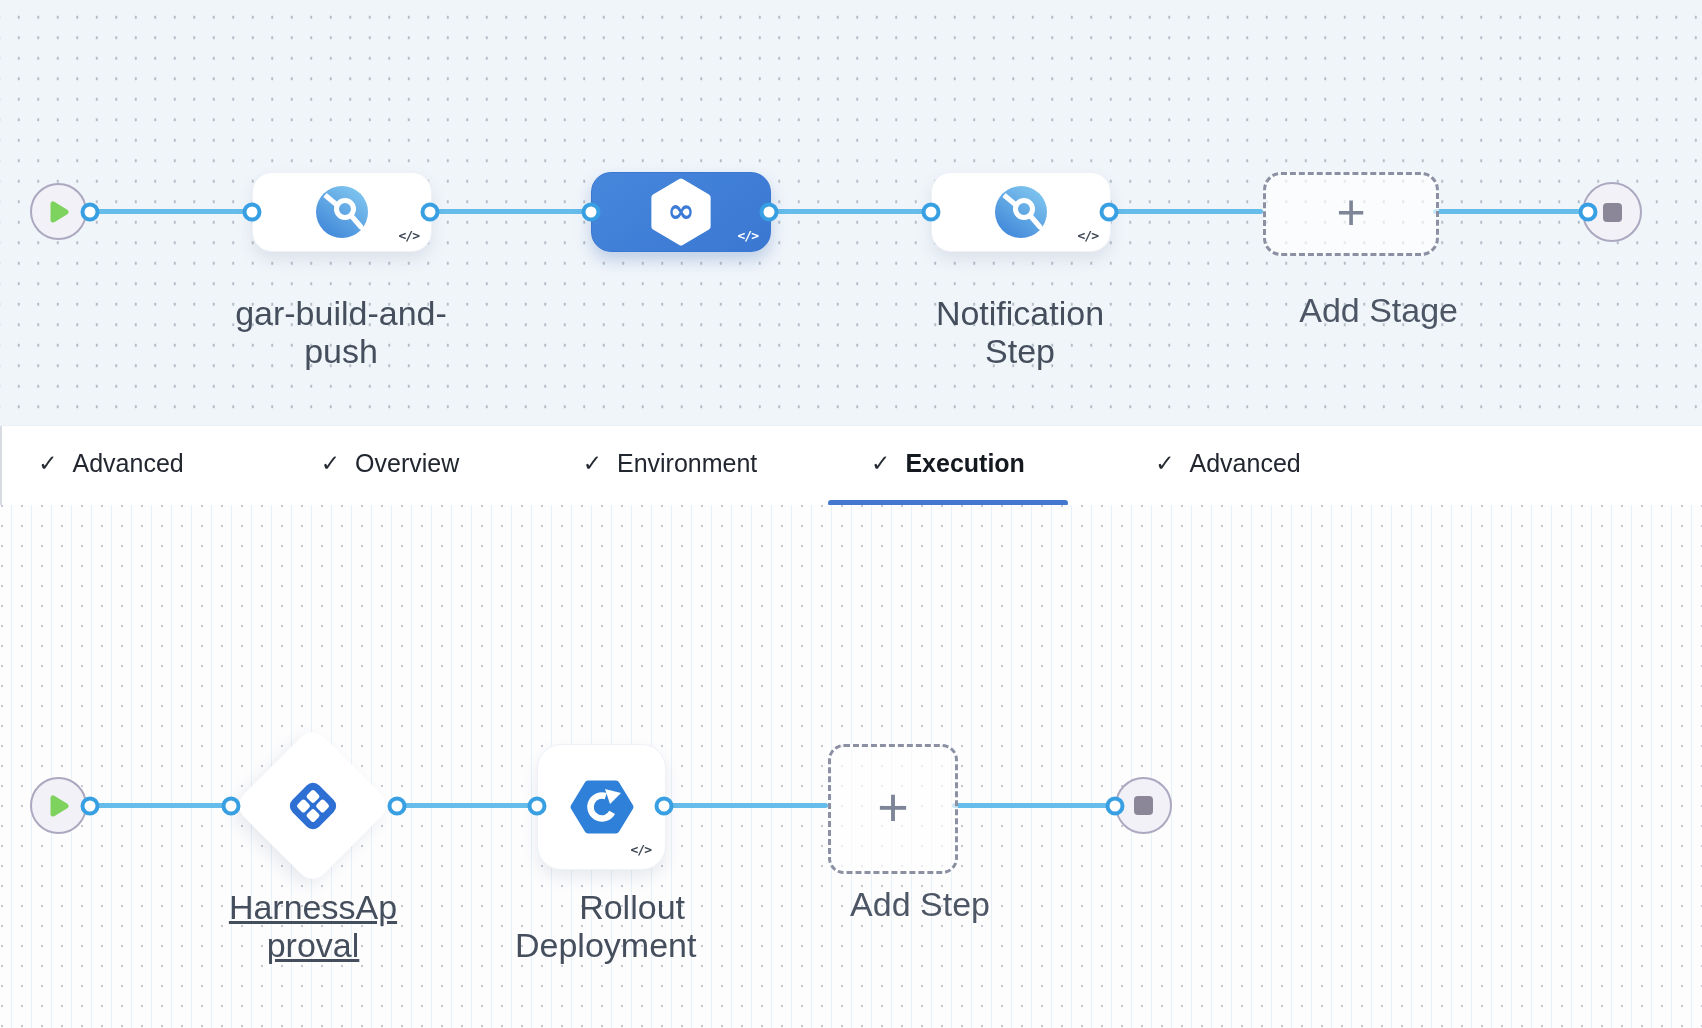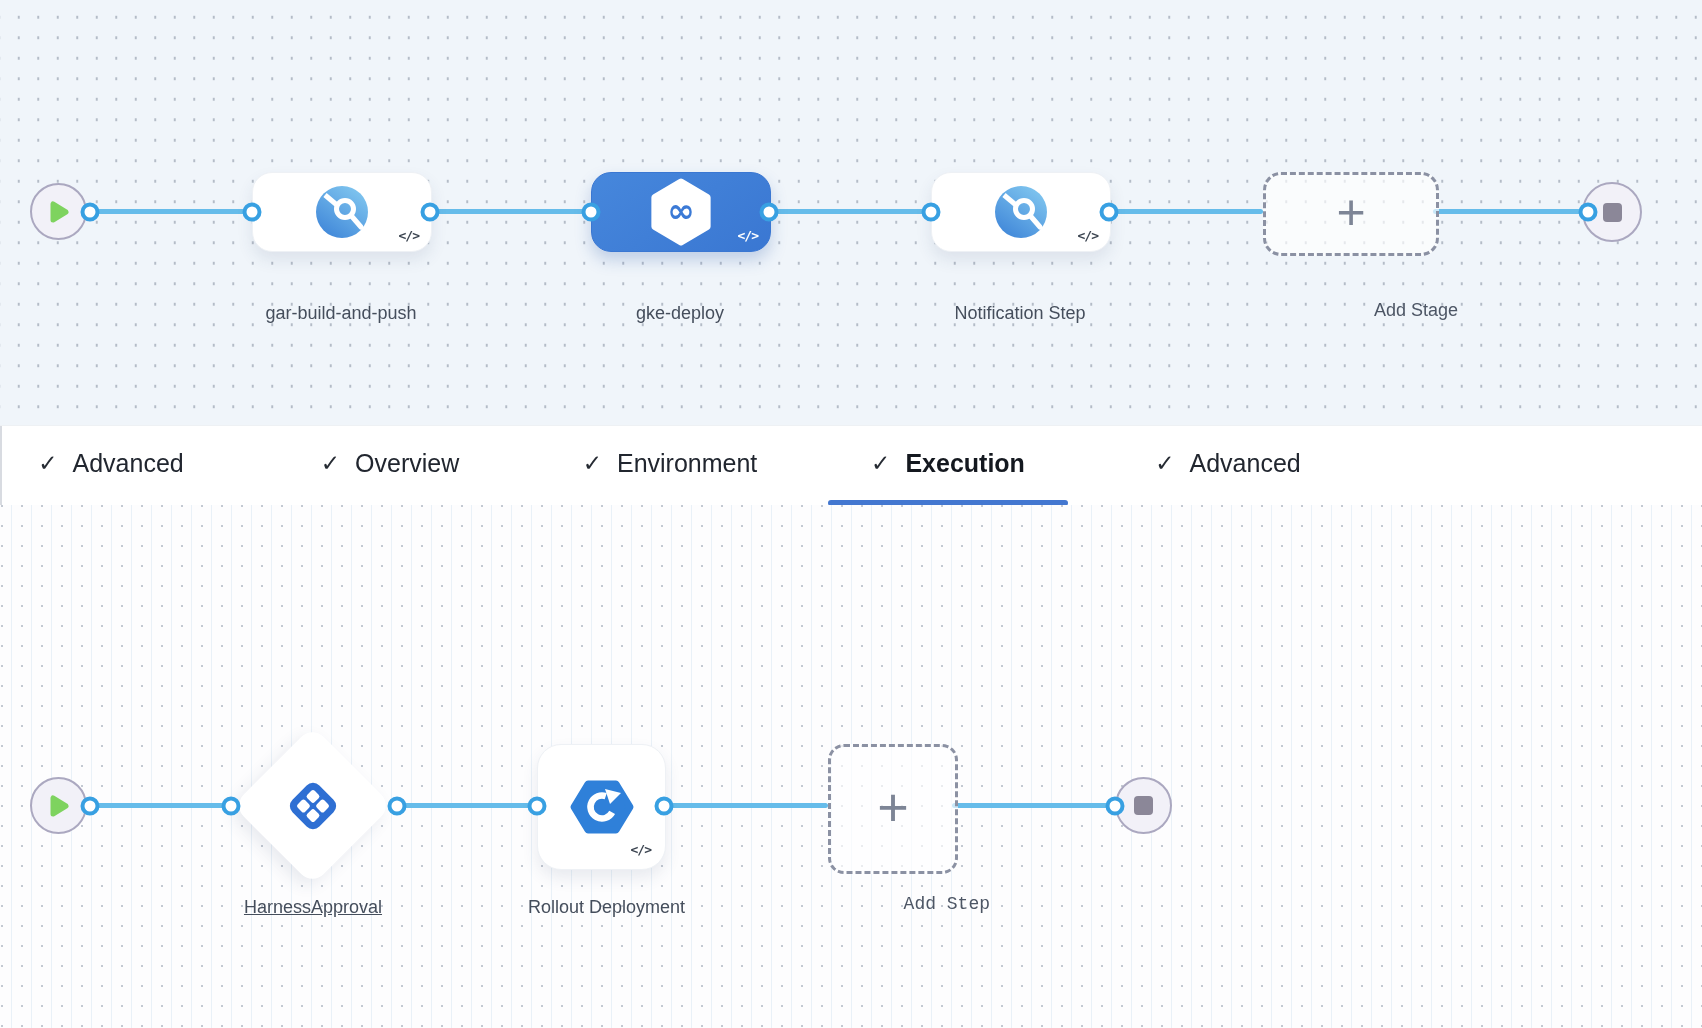--- a/index.html
+++ b/index.html
@@ -70,21 +70,21 @@
     letter-spacing:-1px;color:#3b4450;z-index:5;font-family:"DejaVu Sans Mono",monospace;
   }
   .code-badge.light{color:#ffffff;}
   .dashed-box{
     position:absolute;border:3px dashed #8b91a3;background:rgba(255,255,255,0.65);
     display:flex;align-items:center;justify-content:center;cursor:pointer;z-index:4;
   }
   .plus-glyph{font-size:50px;font-weight:400;color:#7d8596;line-height:1;margin-top:-4px;}
   .node-label{
     position:absolute;transform:translateX(-50%);text-align:center;z-index:2;
-    font-size:18px;line-height:38px;color:#454e5c;
+    font-size:34px;line-height:38px;color:#454e5c;
   }
   .add-label{color:#4d5665;text-align:right;}
   .wrap-any{overflow-wrap:anywhere;word-break:break-word;text-decoration:underline;}
   
   .diamond{
     position:absolute;width:113px;height:113px;background:#ffffff;border-radius:16px;
     transform:rotate(45deg);box-shadow:0 8px 16px rgba(45,70,110,0.10);z-index:4;cursor:pointer;
   }
   .step-card{
     position:absolute;width:127px;height:124px;border-radius:24px;background:#ffffff;
@@ -159,21 +159,20 @@
   <div class="link-dot" style="left:90px;top:212px;"></div>
   <div class="link-dot" style="left:252px;top:212px;"></div>
   <div class="link-dot" style="left:430px;top:212px;"></div>
   <div class="link-dot" style="left:591px;top:212px;"></div>
   <div class="link-dot" style="left:769px;top:212px;"></div>
   <div class="link-dot" style="left:931px;top:212px;"></div>
   <div class="link-dot" style="left:1109px;top:212px;"></div>
   <div class="link-dot" style="left:1588px;top:212px;"></div>
 
   <div class="node-label" style="left:341px;top:294px;width:212px;">gar-build-and-push</div>
-  <div class="node-label" style="left:680px;top:294px;width:240px;">gke-deploy</div>
   <div class="node-label" style="left:1020px;top:294px;width:200px;">Notification Step</div>
   <div class="node-label add-label" style="left:1348px;top:291px;width:220px;">Add Stage</div>
 </div>
 
 <div class="tabbar">
   <div class="tab" style="left:111px;">
     <span class="tick">✓</span>
     <span class="tab-label">Advanced</span>
   </div>
   <div class="tab" style="left:390px;">
@@ -238,14 +237,14 @@
 
   <div class="link-dot" style="left:90px;top:301px;"></div>
   <div class="link-dot" style="left:231px;top:301px;"></div>
   <div class="link-dot" style="left:397px;top:301px;"></div>
   <div class="link-dot" style="left:537px;top:301px;"></div>
   <div class="link-dot" style="left:664px;top:301px;"></div>
   <div class="link-dot" style="left:1115px;top:301px;"></div>
 
   <div class="node-label wrap-any" style="left:313px;top:383px;width:186px;">HarnessApproval</div>
   <div class="node-label" style="left:600px;top:383px;width:170px;text-align:right;">Rollout Deployment</div>
-  <div class="node-label add-label" style="left:890px;top:380px;width:200px;font-family:Liberation Mono, monospace;">Add Step</div>
+  <div class="node-label add-label" style="left:890px;top:380px;width:200px;">Add Step</div>
 </div>
 
 </body></html>

